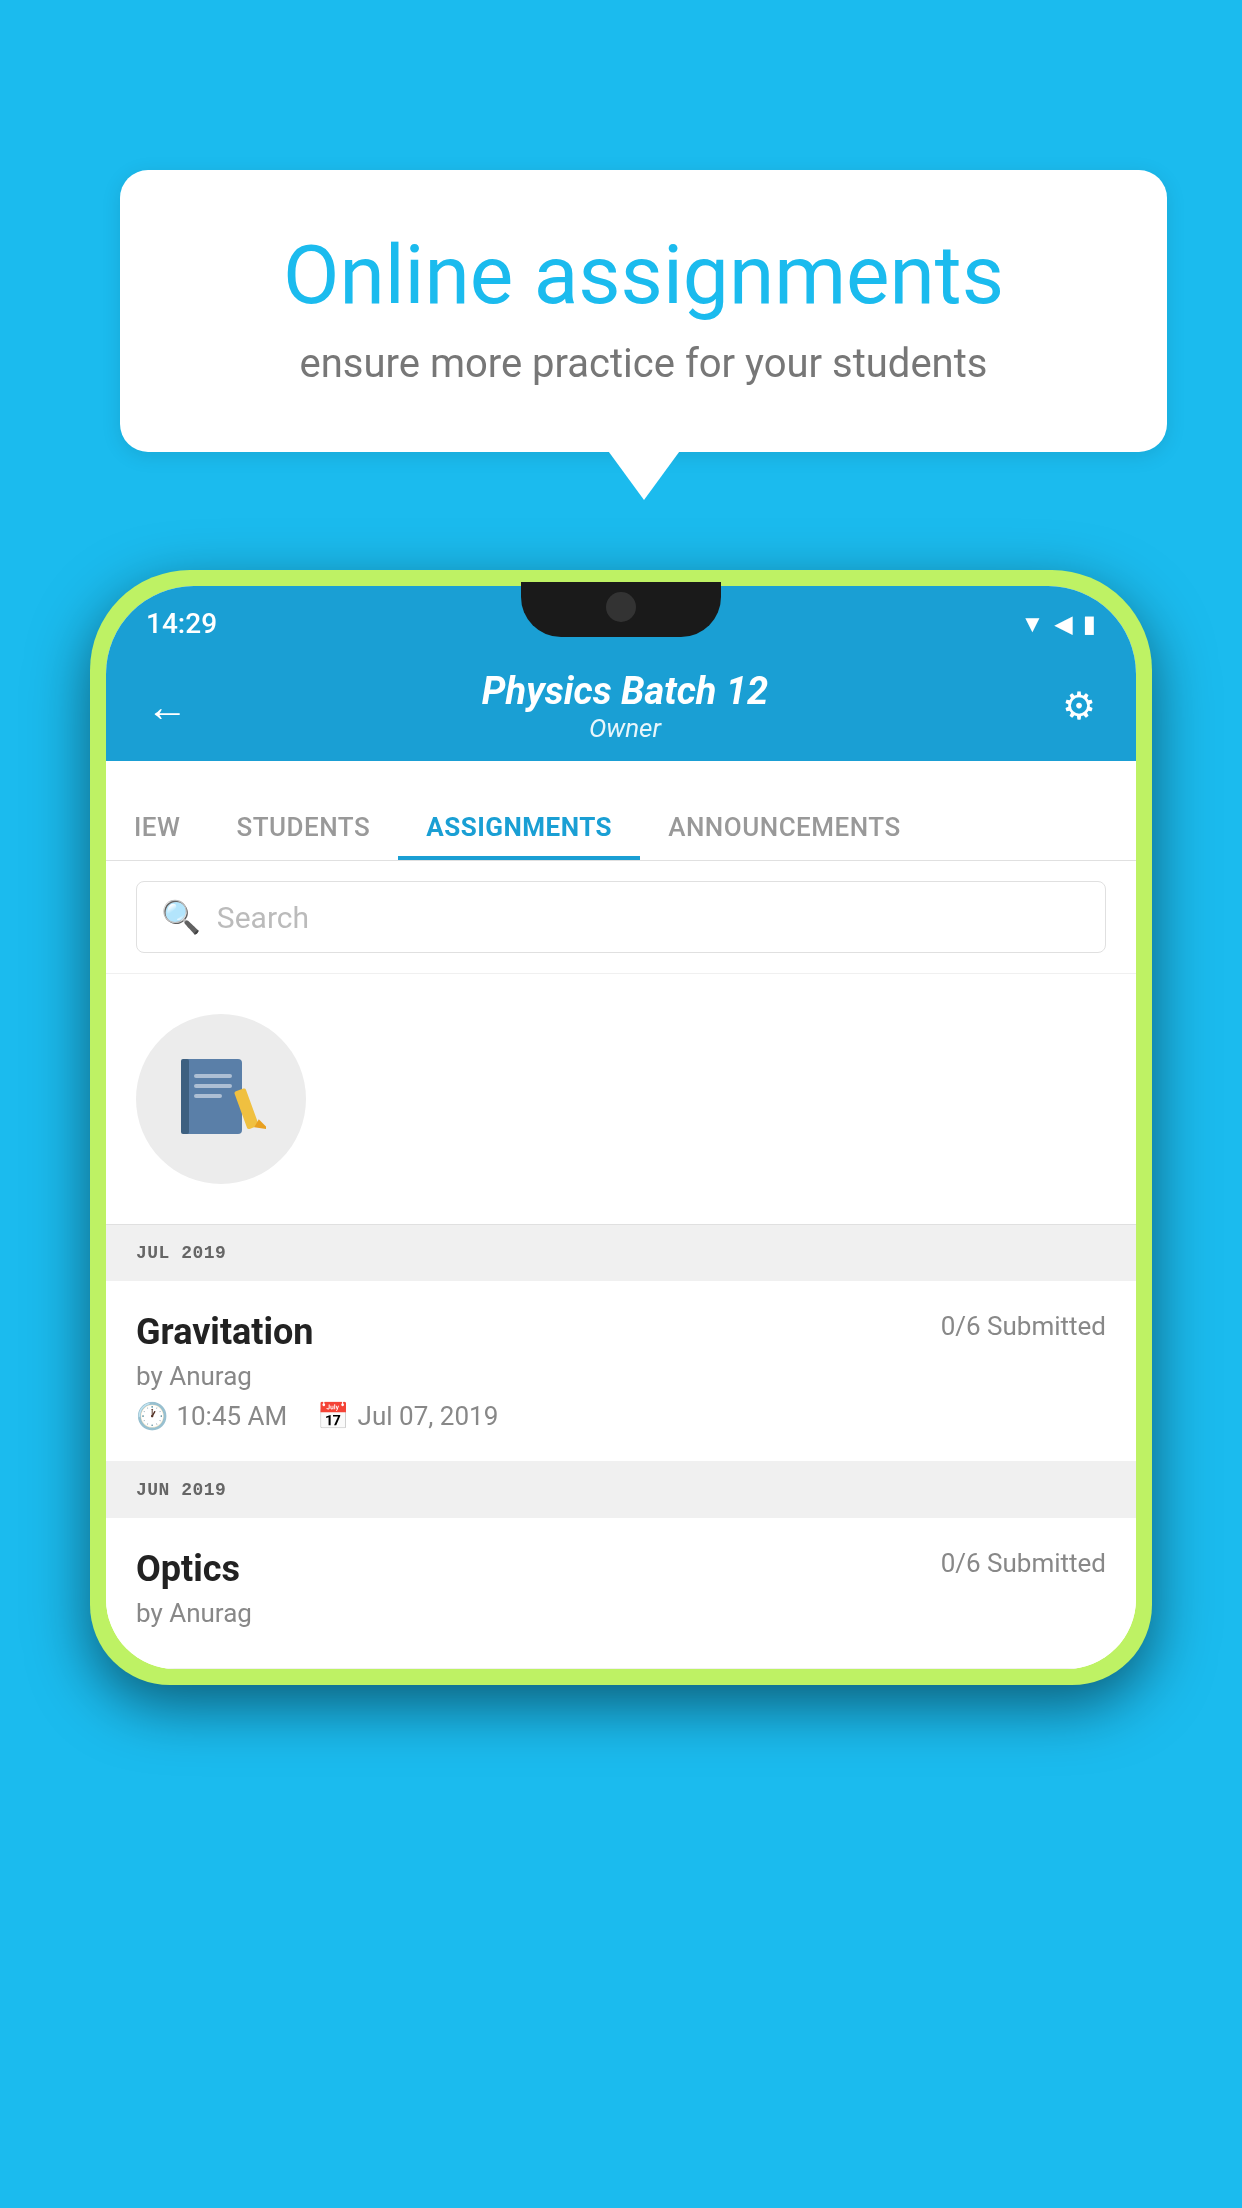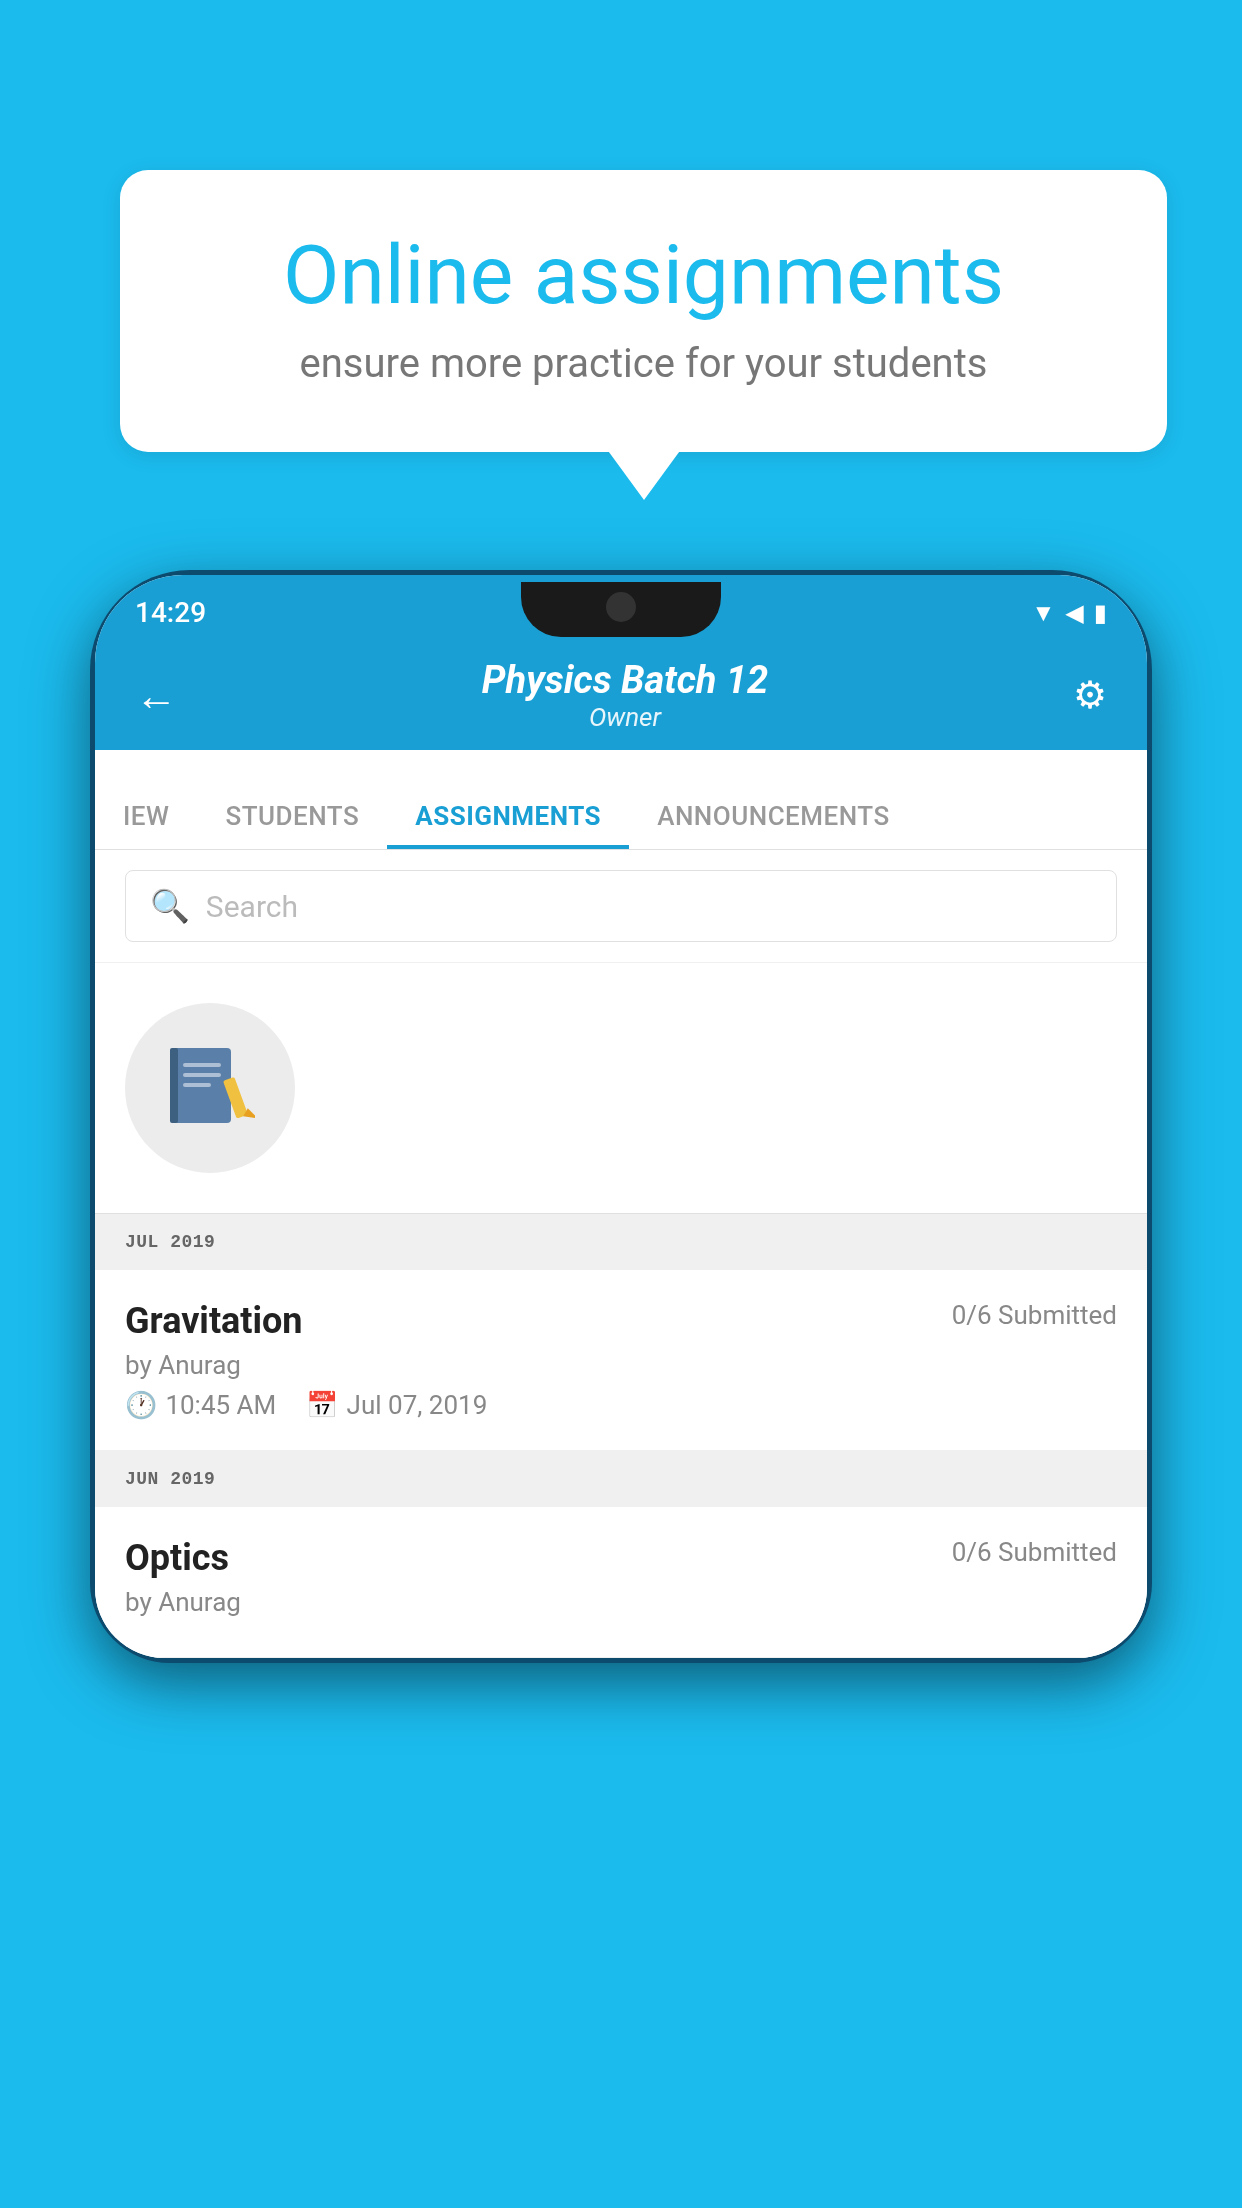--- a/index.html
+++ b/index.html
@@ -62,23 +62,23 @@
     
     .phone-wrapper {
       position: absolute;
       top: 570px;
       left: 90px;
       right: 90px;
       bottom: 0;
     }
 
     .phone-outer {
-      background: #0c4a6e;
+      background: #bef264;
       border-radius: 100px 100px 80px 80px;
-      padding: 5px;
+      padding: 16px;
       position: relative;
       box-shadow: 0 20px 60px rgba(0,0,0,0.5);
     }
 
     .phone-notch {
       position: absolute;
       top: 12px;
       left: 50%;
       transform: translateX(-50%);
       width: 200px;

